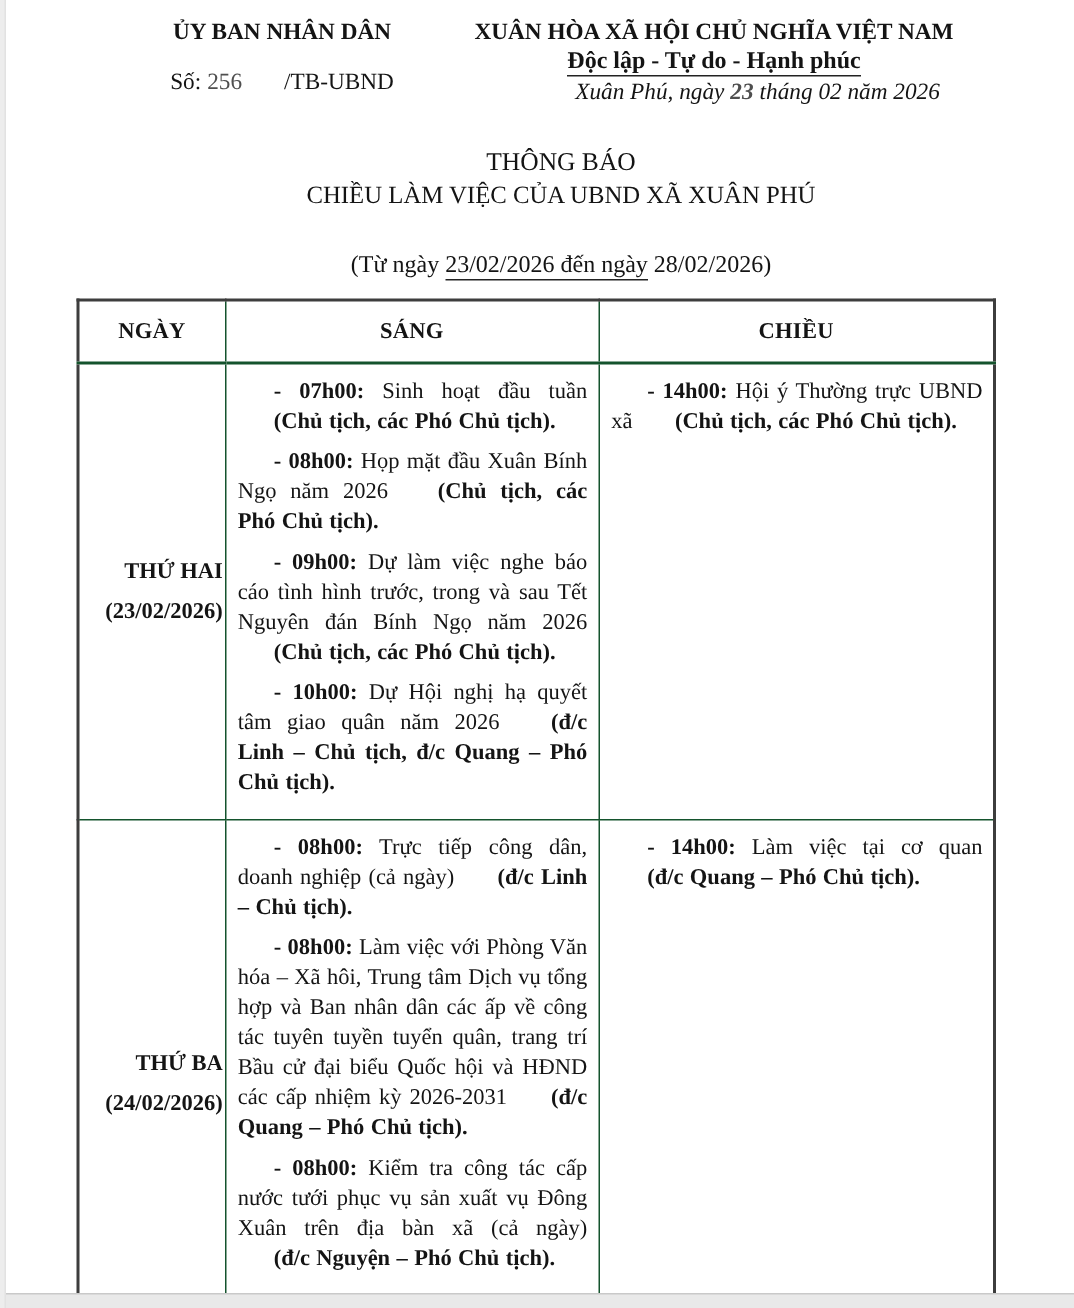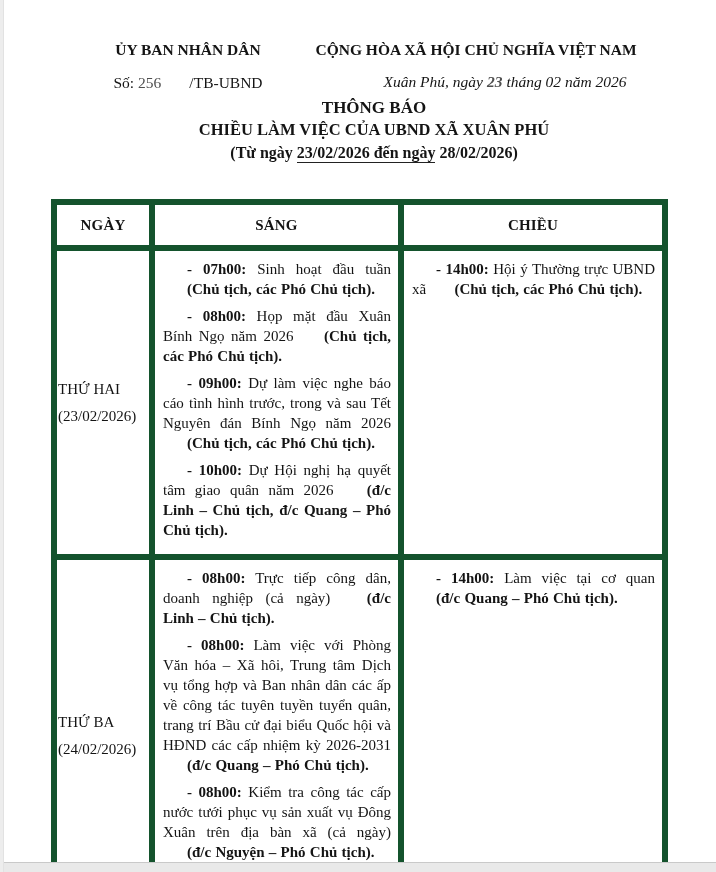--- a/index.html
+++ b/index.html
@@ -13,57 +13,57 @@
     background:#ededed; border-right:1px solid #e2e2e2; z-index:6;
   }
   .bottom-strip {
     position:absolute; left:0; right:0; bottom:0; height:9px;
     background:#e9e9e9; border-top:1px solid #c9c9c9; z-index:5;
   }
 
   
   .h-left { position:absolute; left:96px; top:12px; width:184px; text-align:center; }
   .h-right { position:absolute; left:284px; top:12px; width:384px; text-align:center; }
-  .org-line { font-weight:bold; font-size:15.5px; line-height:19px; white-space:nowrap;margin-top:28px; }
+  .org-line { font-weight:bold; font-size:15.5px; line-height:19px; white-space:nowrap; }
   .u-rule { border-bottom:1.5px solid #222; padding-bottom:1px; }
   .doc-number { margin-top:15px; font-size:15.5px; white-space:nowrap; }
   .doc-number .num { font-weight:normal; color:#4f4f4f; margin:0 28px 0 4px; }
   .motto { font-weight:bold; font-size:16px; line-height:20px; white-space:nowrap; }
   .dateline {
-    margin-top:14px; font-style:italic; font-size:15.5px;
+    margin-top:2px; font-style:italic; font-size:15.5px;
     padding-left:58px; white-space:nowrap;
   }
   .dateline .day-num { font-weight:bold; color:#4f4f4f; margin:0 4px; }
 
   
   .title-block {
     position:absolute; left:52px; top:96px; width:612px; box-sizing:border-box;
-    padding-left:32px; text-align:center; font-weight:bold;
+    padding-left:32px; text-align:center; font-weight:normal;
   }
   .title1 { font-size:17px; line-height:23px; }
   .title2 { font-size:16.5px; line-height:22px; }
-  .title3 { font-size:16px; line-height:23px; }
+  .title3 { font-size:16px; line-height:23px;margin-top:24px; }
 
   
   .sched {
     position:absolute; left:51px; top:199px;
     border-collapse:collapse; table-layout:fixed;
     border:2px solid #3d3d3d;
   }
   .sched col.c-day { width:98px; }
   .sched col.c-morning { width:249px; }
   .sched col.c-afternoon { width:264px; }
-  .sched th, .sched td { border:6px solid #14532d; }
+  .sched th, .sched td { border:1px solid #14532d; }
   .sched thead th {
     height:38px; font-size:15px; font-weight:bold;
     letter-spacing:0.2px; border-bottom-width:2px;
   }
   td.day-cell {
-    text-align:left; vertical-align:middle;
-    font-weight:normal; font-size:15px;margin-top:29px;
+    text-align:right; vertical-align:middle;
+    font-weight:bold; font-size:15px;margin-top:29px;
   }
   td.day-cell .dow { margin-bottom:10px; }
   tr.row-monday td { height:292px; }
   tr.row-tuesday td { height:340px; }
   td.events { vertical-align:top; padding:8px 7px 3px 8px; font-size:15px; }
   .para {
     text-align:justify; line-height:20px; margin:0 0 7px 0;
     word-spacing:0.5px;
   }
   .para .b { font-weight:bold;margin-left:24px; }
@@ -73,21 +73,22 @@
 
 <div class="page">
   <div class="edge-left"></div>
 
   <div class="h-left">
     <div class="org-line">ỦY BAN NHÂN DÂN</div>
     <div class="doc-number"><span>Số:</span><span class="num">256</span><span>/TB-UBND</span></div>
   </div>
 
   <div class="h-right">
-    <div class="org-line">CỘNG HÒA XÃ HỘI CHỦ NGHĨA VIỆT NAM</div>
+    <div class="org-line">XUÂN HÒA XÃ HỘI CHỦ NGHĨA VIỆT NAM</div>
+    <div class="motto"><span class="u-rule">Độc lập - Tự do - Hạnh phúc</span></div>
     <div class="dateline"><span>Xuân Phú, ngày</span><span class="day-num">23</span><span>tháng 02 năm 2026</span></div>
   </div>
 
   <div class="title-block">
     <div class="title1">THÔNG BÁO</div>
     <div class="title2">CHIỀU LÀM VIỆC CỦA UBND XÃ XUÂN PHÚ</div>
     <div class="title3"><span>(Từ ngày </span><span class="u-rule">23/02/2026 đến ngày</span><span> 28/02/2026)</span></div>
   </div>
 
   <table class="sched">

